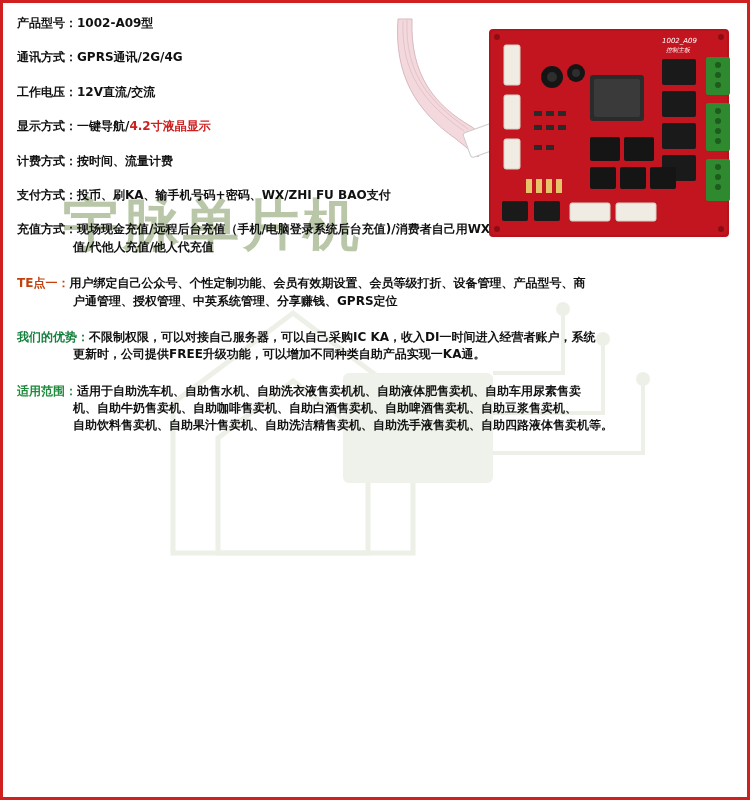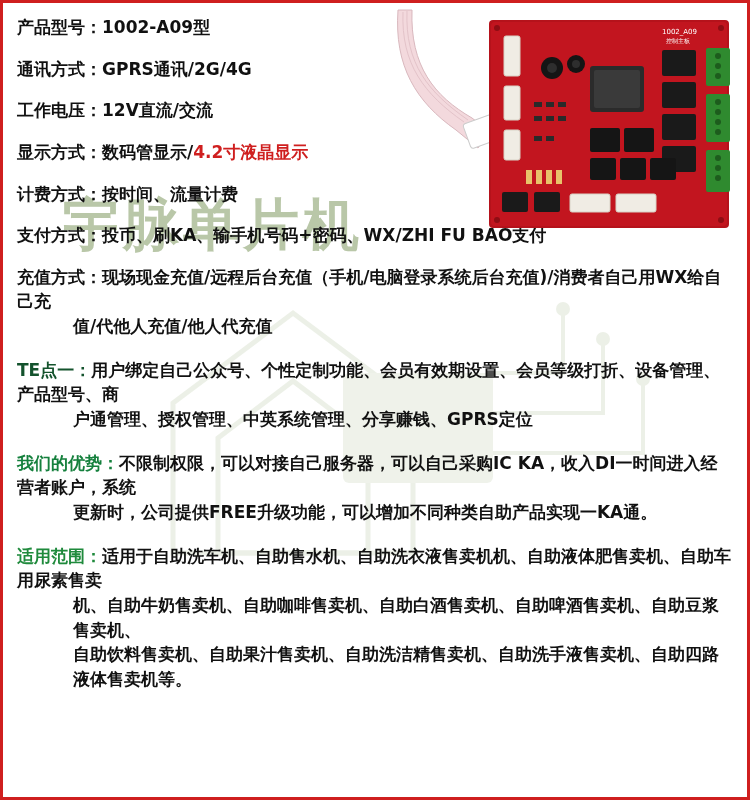--- a/index.html
+++ b/index.html
@@ -45,59 +45,60 @@
     white-space: nowrap;
   }
   .content {
     position: relative;
     z-index: 2;
     padding: 12px 14px 0 14px;
   }
   .row {
     display: block;
     margin: 0 0 17px 0;
-    font-size: 17px;
+    font-size: 12px;
     line-height: 1.45;
     color: #111111;
     max-width: 390px;
   }
   .row.wide {
     max-width: 716px;
   }
   .lbl {
     font-weight: bold;
     color: #111111;
   }
   .lbl.red {
     color: #15803d;
   }
   .lbl.blue {
-    color: #14532d;
+    color: #c2410c;
   }
   .lbl.green {
     color: #1f8a3c;
   }
   .val {
     font-weight: bold;
     color: #111111;
   }
   .val.red {
     color: #cf1f1f;
   }
   .indent {
     display: block;
     padding-left: 56px;
   }
   .board {
     position: absolute;
     right: 8px;
-    top: 3px;
+    top: 12px;
     width: 345px;
     height: 255px;
     z-index: 3;
+    font-style: italic;
   }
   .sect-gap {
     margin-bottom: 19px;
   }
 </style>
 </head>
 <body>
 
 <div class="page">
 
@@ -237,21 +238,21 @@
 
     <div class="row">
       <span class="lbl">通讯方式：</span><span class="val">GPRS通讯/2G/4G</span>
     </div>
 
     <div class="row">
       <span class="lbl">工作电压：</span><span class="val">12V直流/交流</span>
     </div>
 
     <div class="row">
-      <span class="lbl">显示方式：</span><span class="val">数码管显示/</span><span class="val red">4.2寸液晶显示</span>
+      <span class="lbl">显示方式：</span><span class="val">一键导航/</span><span class="val red">4.2寸液晶显示</span>
     </div>
 
     <div class="row">
       <span class="lbl">计费方式：</span><span class="val">按时间、流量计费</span>
     </div>
 
     <div class="row wide">
       <span class="lbl">支付方式：</span><span class="val">投币、刷KA、输手机号码+密码、WX/ZHI FU BAO支付</span>
     </div>
 

